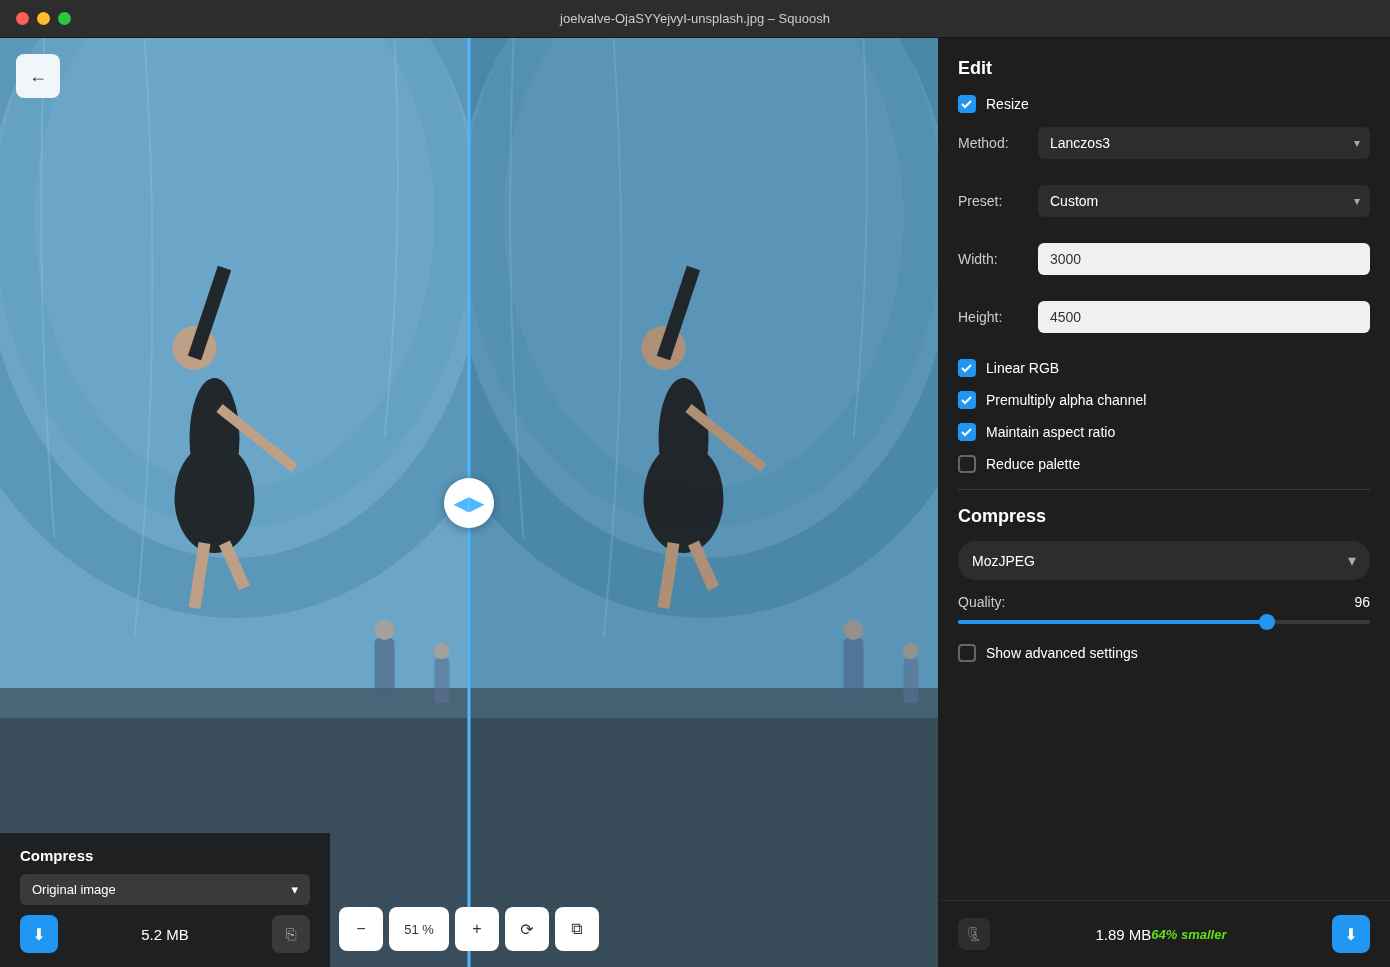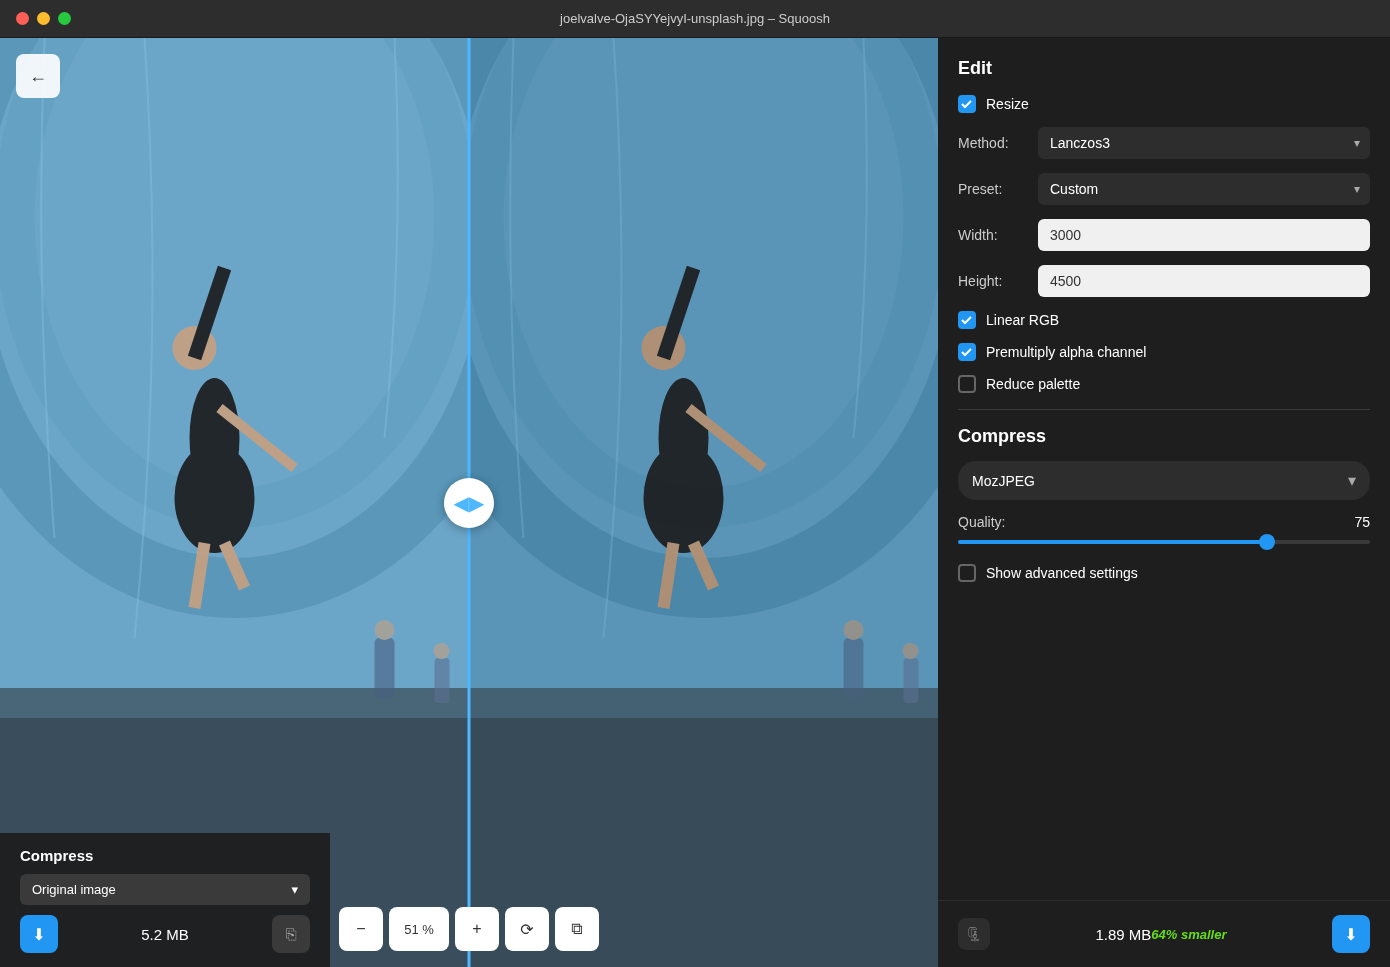--- a/index.html
+++ b/index.html
@@ -288,21 +288,21 @@
       height: 12px;
     }
     .checkbox-label {
       color: white;
       font-size: 14px;
     }
 
     .field-row {
       display: flex;
       align-items: center;
-      margin-bottom: 14px;
+      margin-bottom: 26px;
       justify-content: center;
     }
     .field-label {
       color: #ccc;
       font-size: 14px;
       width: 80px;
       flex-shrink: 0;
     }
     .field-select {
       flex: 1;
@@ -693,38 +693,46 @@
 
       <div class="checkbox-row">
         <div class="checkbox-custom">
           <svg viewBox="0 0 12 12" fill="none" stroke="white" stroke-width="2">
             <polyline points="1,6 4,9 10,3"></polyline>
           </svg>
         </div>
         <span class="checkbox-label">Premultiply alpha channel</span>
       </div>
 
+      <div class="checkbox-row">
+        <div class="checkbox-custom">
+          <svg viewBox="0 0 12 12" fill="none" stroke="white" stroke-width="2">
+            <polyline points="1,6 4,9 10,3"></polyline>
+          </svg>
+        </div>
+        <span class="checkbox-label">Maintain aspect ratio</span>
+      </div>
 
       <div class="checkbox-row">
         <div class="checkbox-custom unchecked"></div>
         <span class="checkbox-label">Reduce palette</span>
       </div>
 
       <hr class="section-divider">
 
       <div class="section-title-compress">Compress</div>
 
       <div class="compress-format-row">
         <span class="compress-format-label">MozJPEG</span>
         <span style="color:#aaa">▾</span>
       </div>
 
       <div class="quality-row">
         <span class="quality-label">Quality:</span>
-        <span class="quality-value">75</span>
+        <span class="quality-value">96</span>
       </div>
 
       <div class="quality-slider-container">
         <div class="quality-slider">
           <div class="quality-slider-fill"></div>
           <div class="quality-slider-thumb"></div>
         </div>
       </div>
 
       <div class="show-advanced-row">

